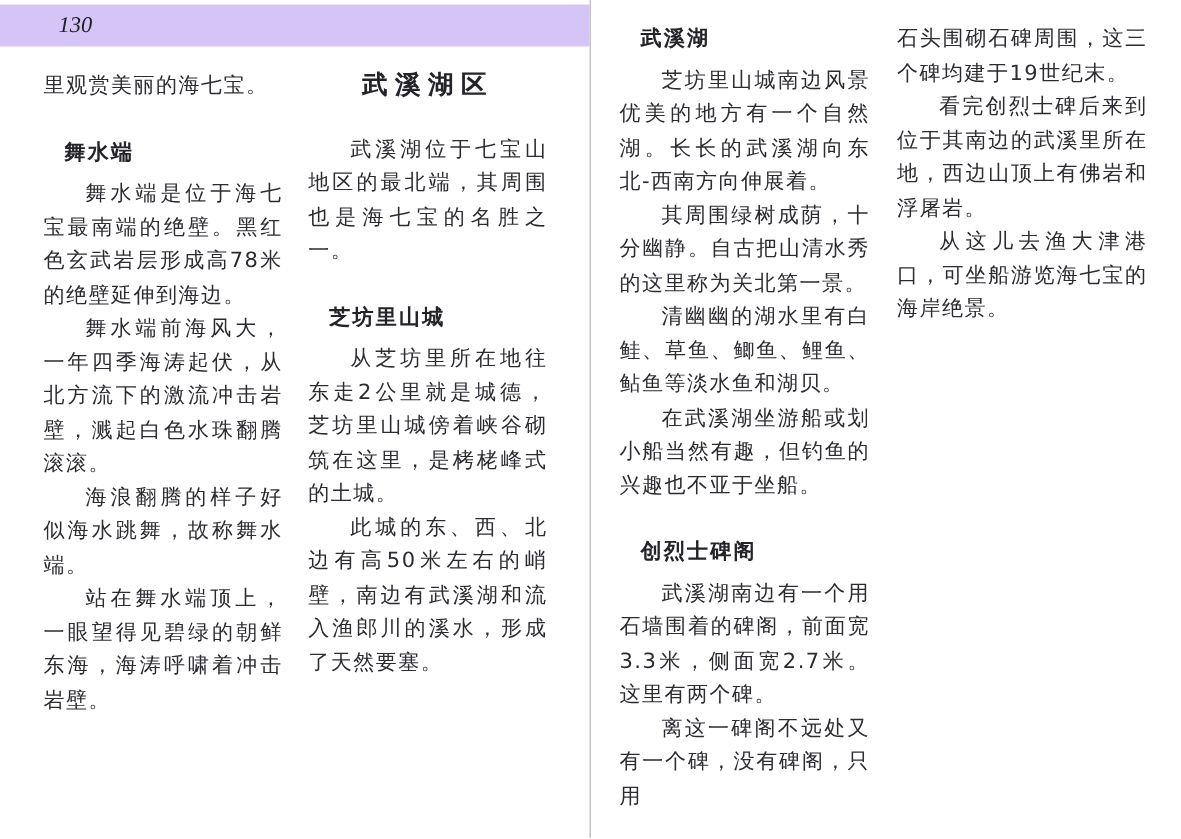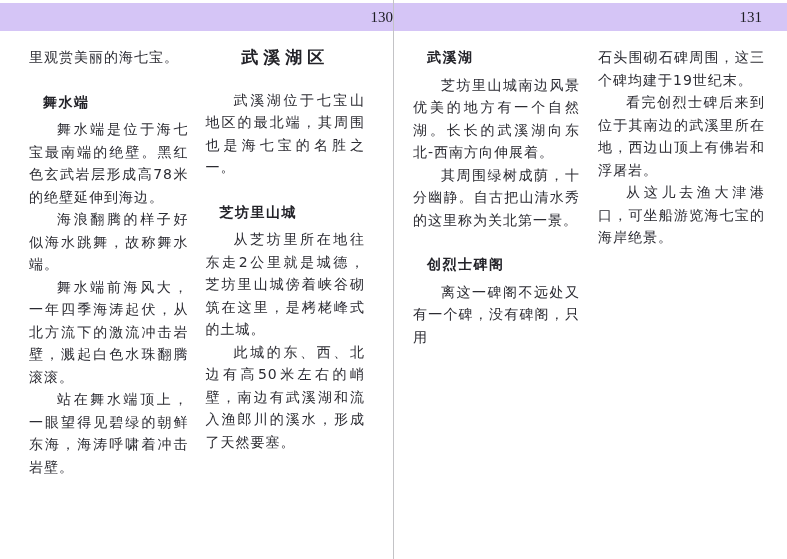--- a/index.html
+++ b/index.html
@@ -16,21 +16,21 @@
     overflow:hidden;
     position:relative;
   }
   .page{flex:1 1 0;min-width:0;display:flex;flex-direction:column;}
   .spread-divider{width:1px;flex:0 0 1px;background:var(--divider);}
   .page-bar{
     height:28px;flex:0 0 28px;margin-top:3px;
     background:var(--bar);
     display:flex;align-items:center;
   }
-  .page-bar.bar-left{justify-content:flex-end;padding-left:25px;}
+  .page-bar.bar-left{justify-content:flex-start;padding-left:39px;font-style:italic;}
   .page-bar.bar-right{justify-content:flex-end;padding-right:25px;}
   .page-num{
     font-family:"Liberation Serif",serif;
     font-size:15px;color:#1d1d24;line-height:1;
   }
   .page-body{
     flex:1 1 auto;display:flex;gap:17px;
     padding:15px 28px 0 29px;
     overflow:hidden;
   }
@@ -66,49 +66,49 @@
   <div class="page page-left">
     <div class="page-bar bar-left">
       <span class="page-num">130</span>
     </div>
     <div class="page-body">
 
       <div class="col">
         <p class="para cont">里观赏美丽的海七宝。</p>
         <h3 class="subheading">舞水端</h3>
         <p class="para">舞水端是位于海七宝最南端的绝壁。黑红色玄武岩层形成高78米的绝壁延伸到海边。</p>
+        <p class="para">舞水端前海风大，一年四季海涛起伏，从北方流下的激流冲击岩壁，溅起白色水珠翻腾滚滚。</p>
         <p class="para">海浪翻腾的样子好似海水跳舞，故称舞水端。</p>
-        <p class="para">舞水端前海风大，一年四季海涛起伏，从北方流下的激流冲击岩壁，溅起白色水珠翻腾滚滚。</p>
         <p class="para">站在舞水端顶上，一眼望得见碧绿的朝鲜东海，海涛呼啸着冲击岩壁。</p>
       </div>
 
       <div class="col">
         <h2 class="section-heading">武溪湖区</h2>
         <p class="para">武溪湖位于七宝山地区的最北端，其周围也是海七宝的名胜之一。</p>
         <h3 class="subheading">芝坊里山城</h3>
         <p class="para">从芝坊里所在地往东走2公里就是城德，芝坊里山城傍着峡谷砌筑在这里，是栲栳峰式的土城。</p>
         <p class="para">此城的东、西、北边有高50米左右的峭壁，南边有武溪湖和流入渔郎川的溪水，形成了天然要塞。</p>
       </div>
 
     </div>
   </div>
 
   <div class="spread-divider"></div>
 
   <div class="page page-right">
-    <div class="page-bar bar-right">
-      <span class="page-num">131</span>
-    </div>
     <div class="page-body">
 
       <div class="col">
         <h3 class="subheading">武溪湖</h3>
         <p class="para">芝坊里山城南边风景优美的地方有一个自然湖。长长的武溪湖向东北-西南方向伸展着。</p>
         <p class="para">其周围绿树成荫，十分幽静。自古把山清水秀的这里称为关北第一景。</p>
+        <p class="para">清幽幽的湖水里有白鲑、草鱼、鲫鱼、鲤鱼、鲇鱼等淡水鱼和湖贝。</p>
+        <p class="para">在武溪湖坐游船或划小船当然有趣，但钓鱼的兴趣也不亚于坐船。</p>
         <h3 class="subheading">创烈士碑阁</h3>
+        <p class="para">武溪湖南边有一个用石墙围着的碑阁，前面宽3.3米，侧面宽2.7米。这里有两个碑。</p>
         <p class="para">离这一碑阁不远处又有一个碑，没有碑阁，只用</p>
       </div>
 
       <div class="col">
         <p class="para cont">石头围砌石碑周围，这三个碑均建于19世纪末。</p>
         <p class="para">看完创烈士碑后来到位于其南边的武溪里所在地，西边山顶上有佛岩和浮屠岩。</p>
         <p class="para">从这儿去渔大津港口，可坐船游览海七宝的海岸绝景。</p>
       </div>
 
     </div>

